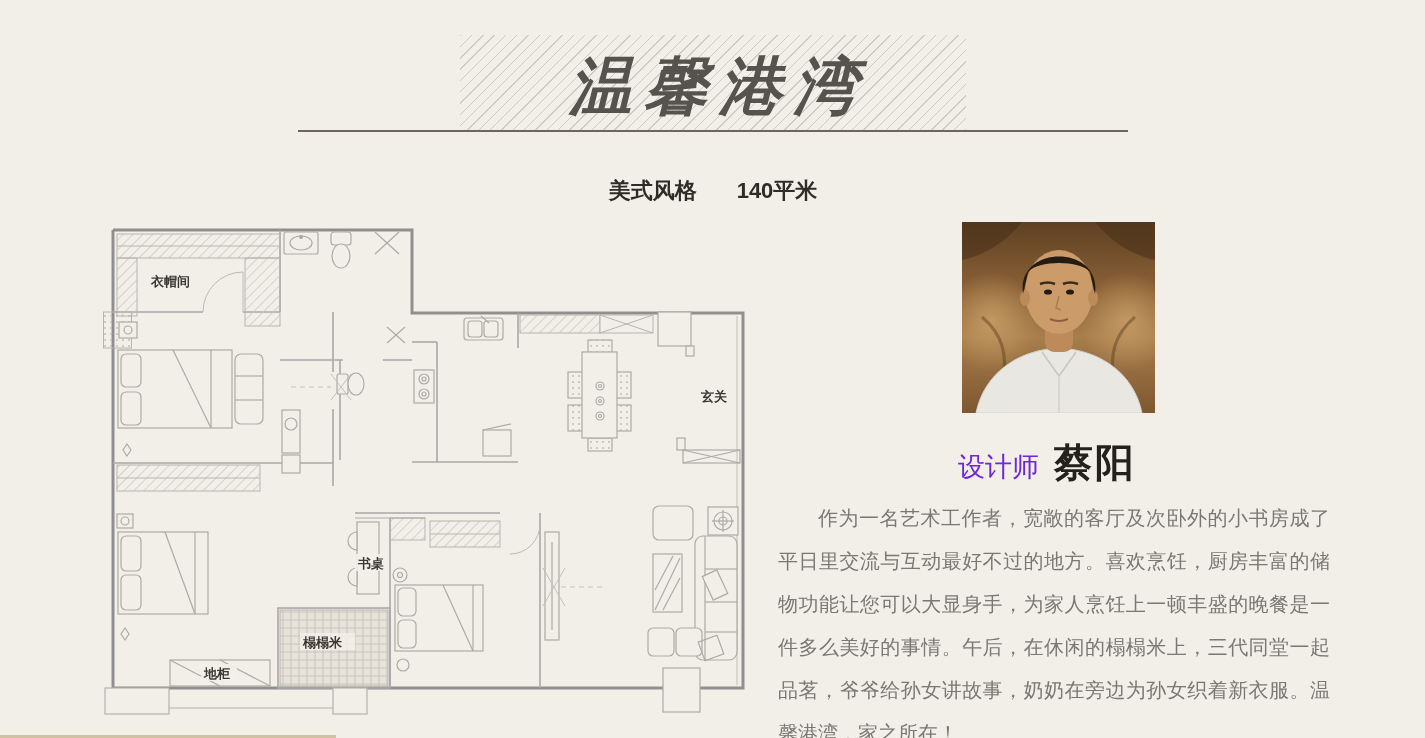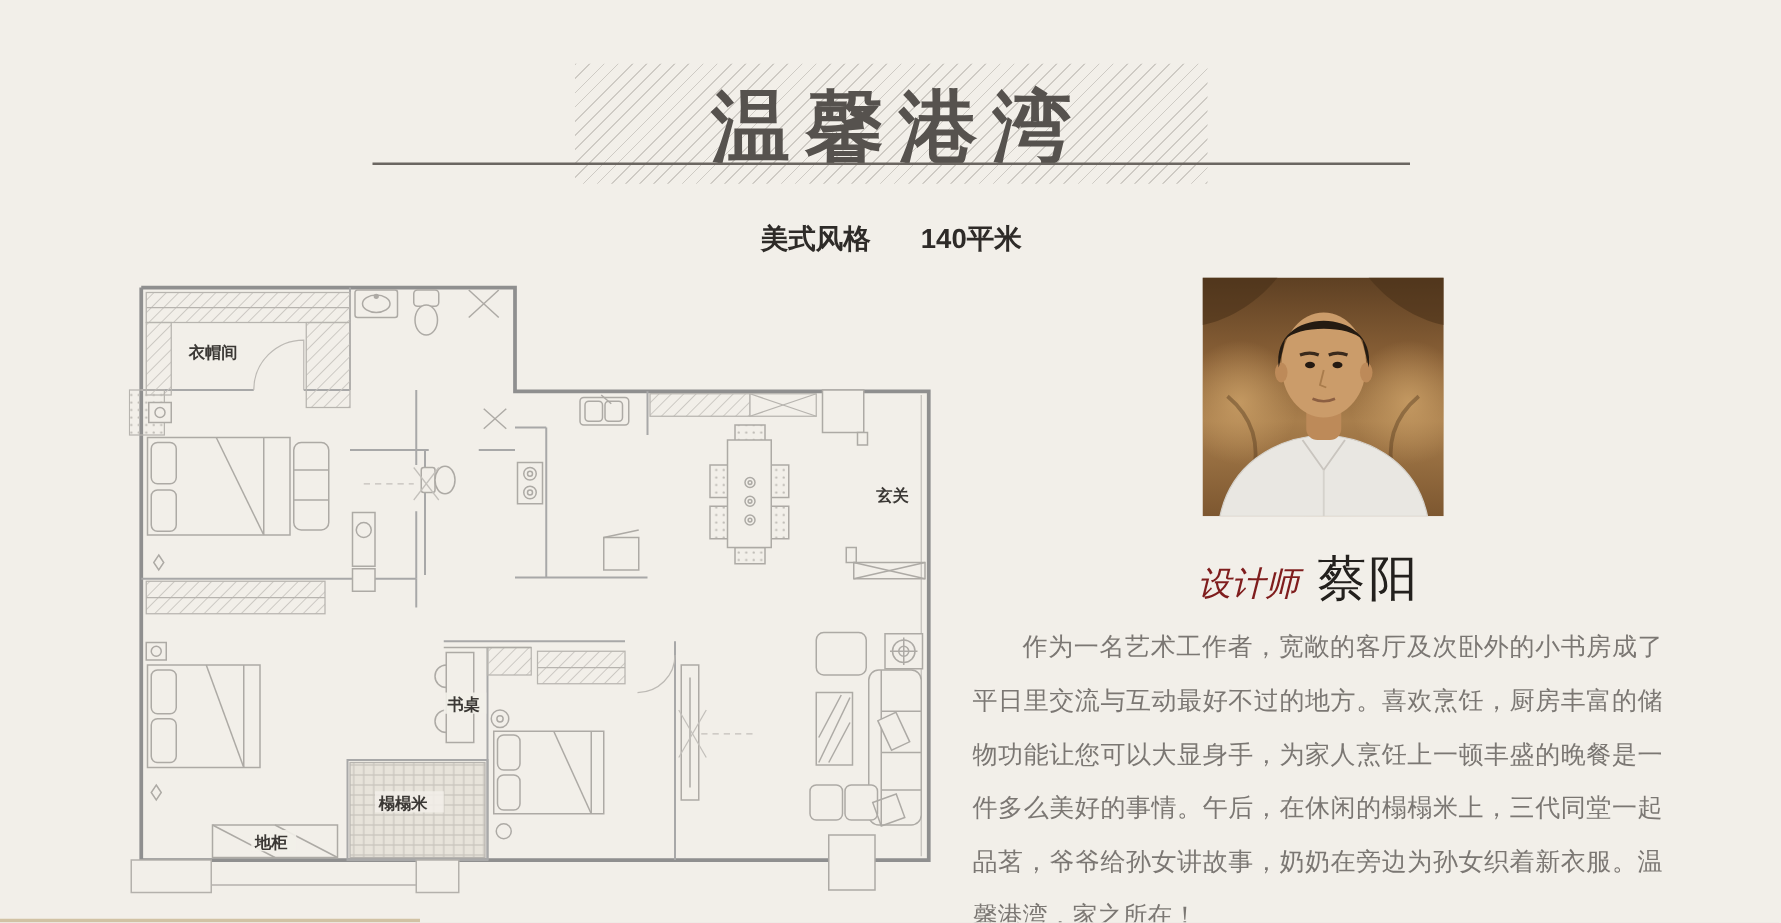--- a/index.html
+++ b/index.html
@@ -8,25 +8,25 @@
     background:#e9e6e0;
   }
   .page{
     position:relative;
     width:1425px;height:738px;
     background:#f2efe9;
     overflow:hidden;
   }
   
   .stripe-band{
-    position:absolute;left:460px;top:51px;width:506px;height:96px;
+    position:absolute;left:460px;top:35px;width:506px;height:96px;
     background:repeating-linear-gradient(135deg,
       rgba(148,143,136,.38) 0px, rgba(148,143,136,.38) 1px,
       transparent 1px, transparent 8px);
-    display:flex;align-items:center;justify-content:center;
+    display:flex;align-items:center;justify-content:center;font-style:italic;
   }
   .main-title{
     font-size:63px;font-weight:bold;color:#56524e;
     letter-spacing:12px;margin-right:-12px;
     line-height:1;white-space:nowrap;padding-top:6px;
   }
   .divider{
     position:absolute;left:298px;top:130px;width:830px;height:2px;
     background:#6b6661;
   }
@@ -42,22 +42,22 @@
   .floorplan text{
     font-family:"Liberation Sans","DejaVu Sans",sans-serif;
     font-size:13px;font-weight:bold;fill:#3b3835;
   }
   
   .portrait{position:absolute;left:962px;top:222px;width:193px;height:191px;}
   .designer-heading{
     position:absolute;left:958px;top:436px;
     display:flex;align-items:baseline;gap:15px;white-space:nowrap;
   }
-  .designer-role{font-size:27px;color:#7f1d1d;font-style:italic;}
-  .designer-name{font-size:39px;font-weight:normal;color:#23201d;letter-spacing:2px;text-align:center;}
+  .designer-role{font-size:27px;color:#6d28d9;}
+  .designer-name{font-size:39px;font-weight:bold;color:#23201d;letter-spacing:2px;text-align:center;}
   .designer-bio{
     position:absolute;left:778px;top:497px;width:552px;
     font-size:20px;line-height:43px;color:#7b7773;
     text-align:justify;text-indent:2em;margin:0;
   }
   
   .bottom-bar{
     position:absolute;left:0;top:735px;width:336px;height:3px;
     background:#d1c2a4;
   }

